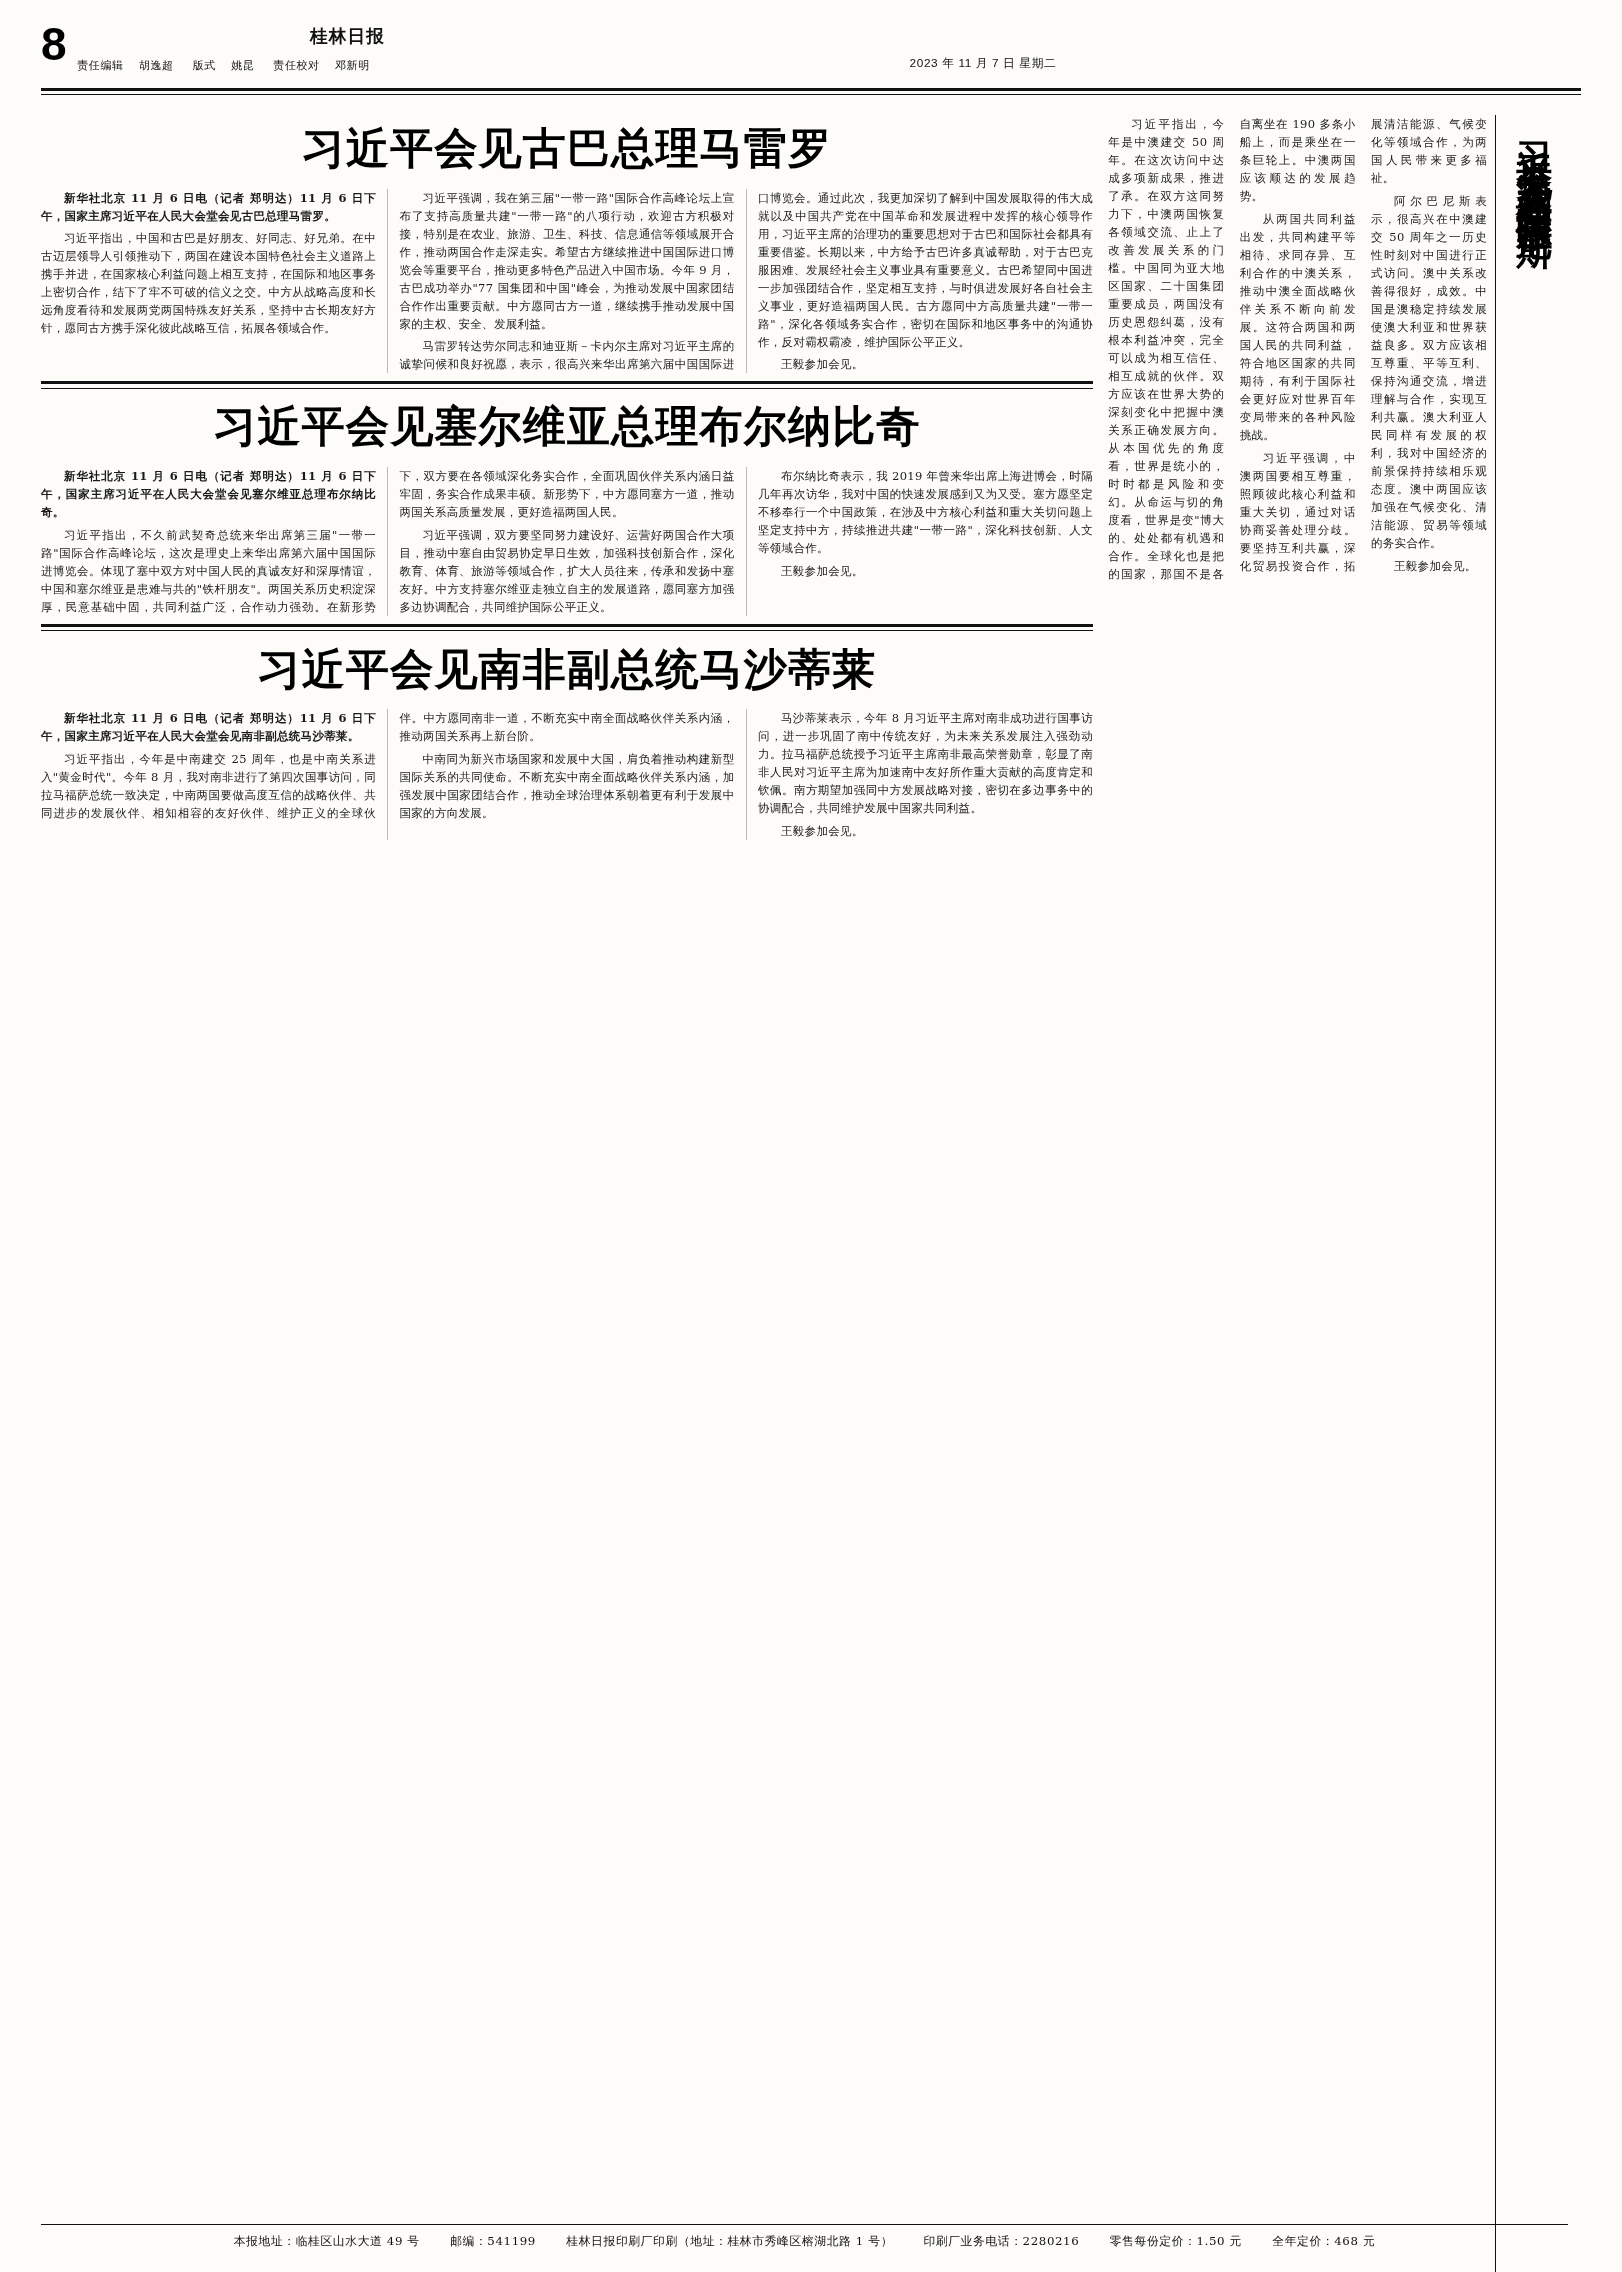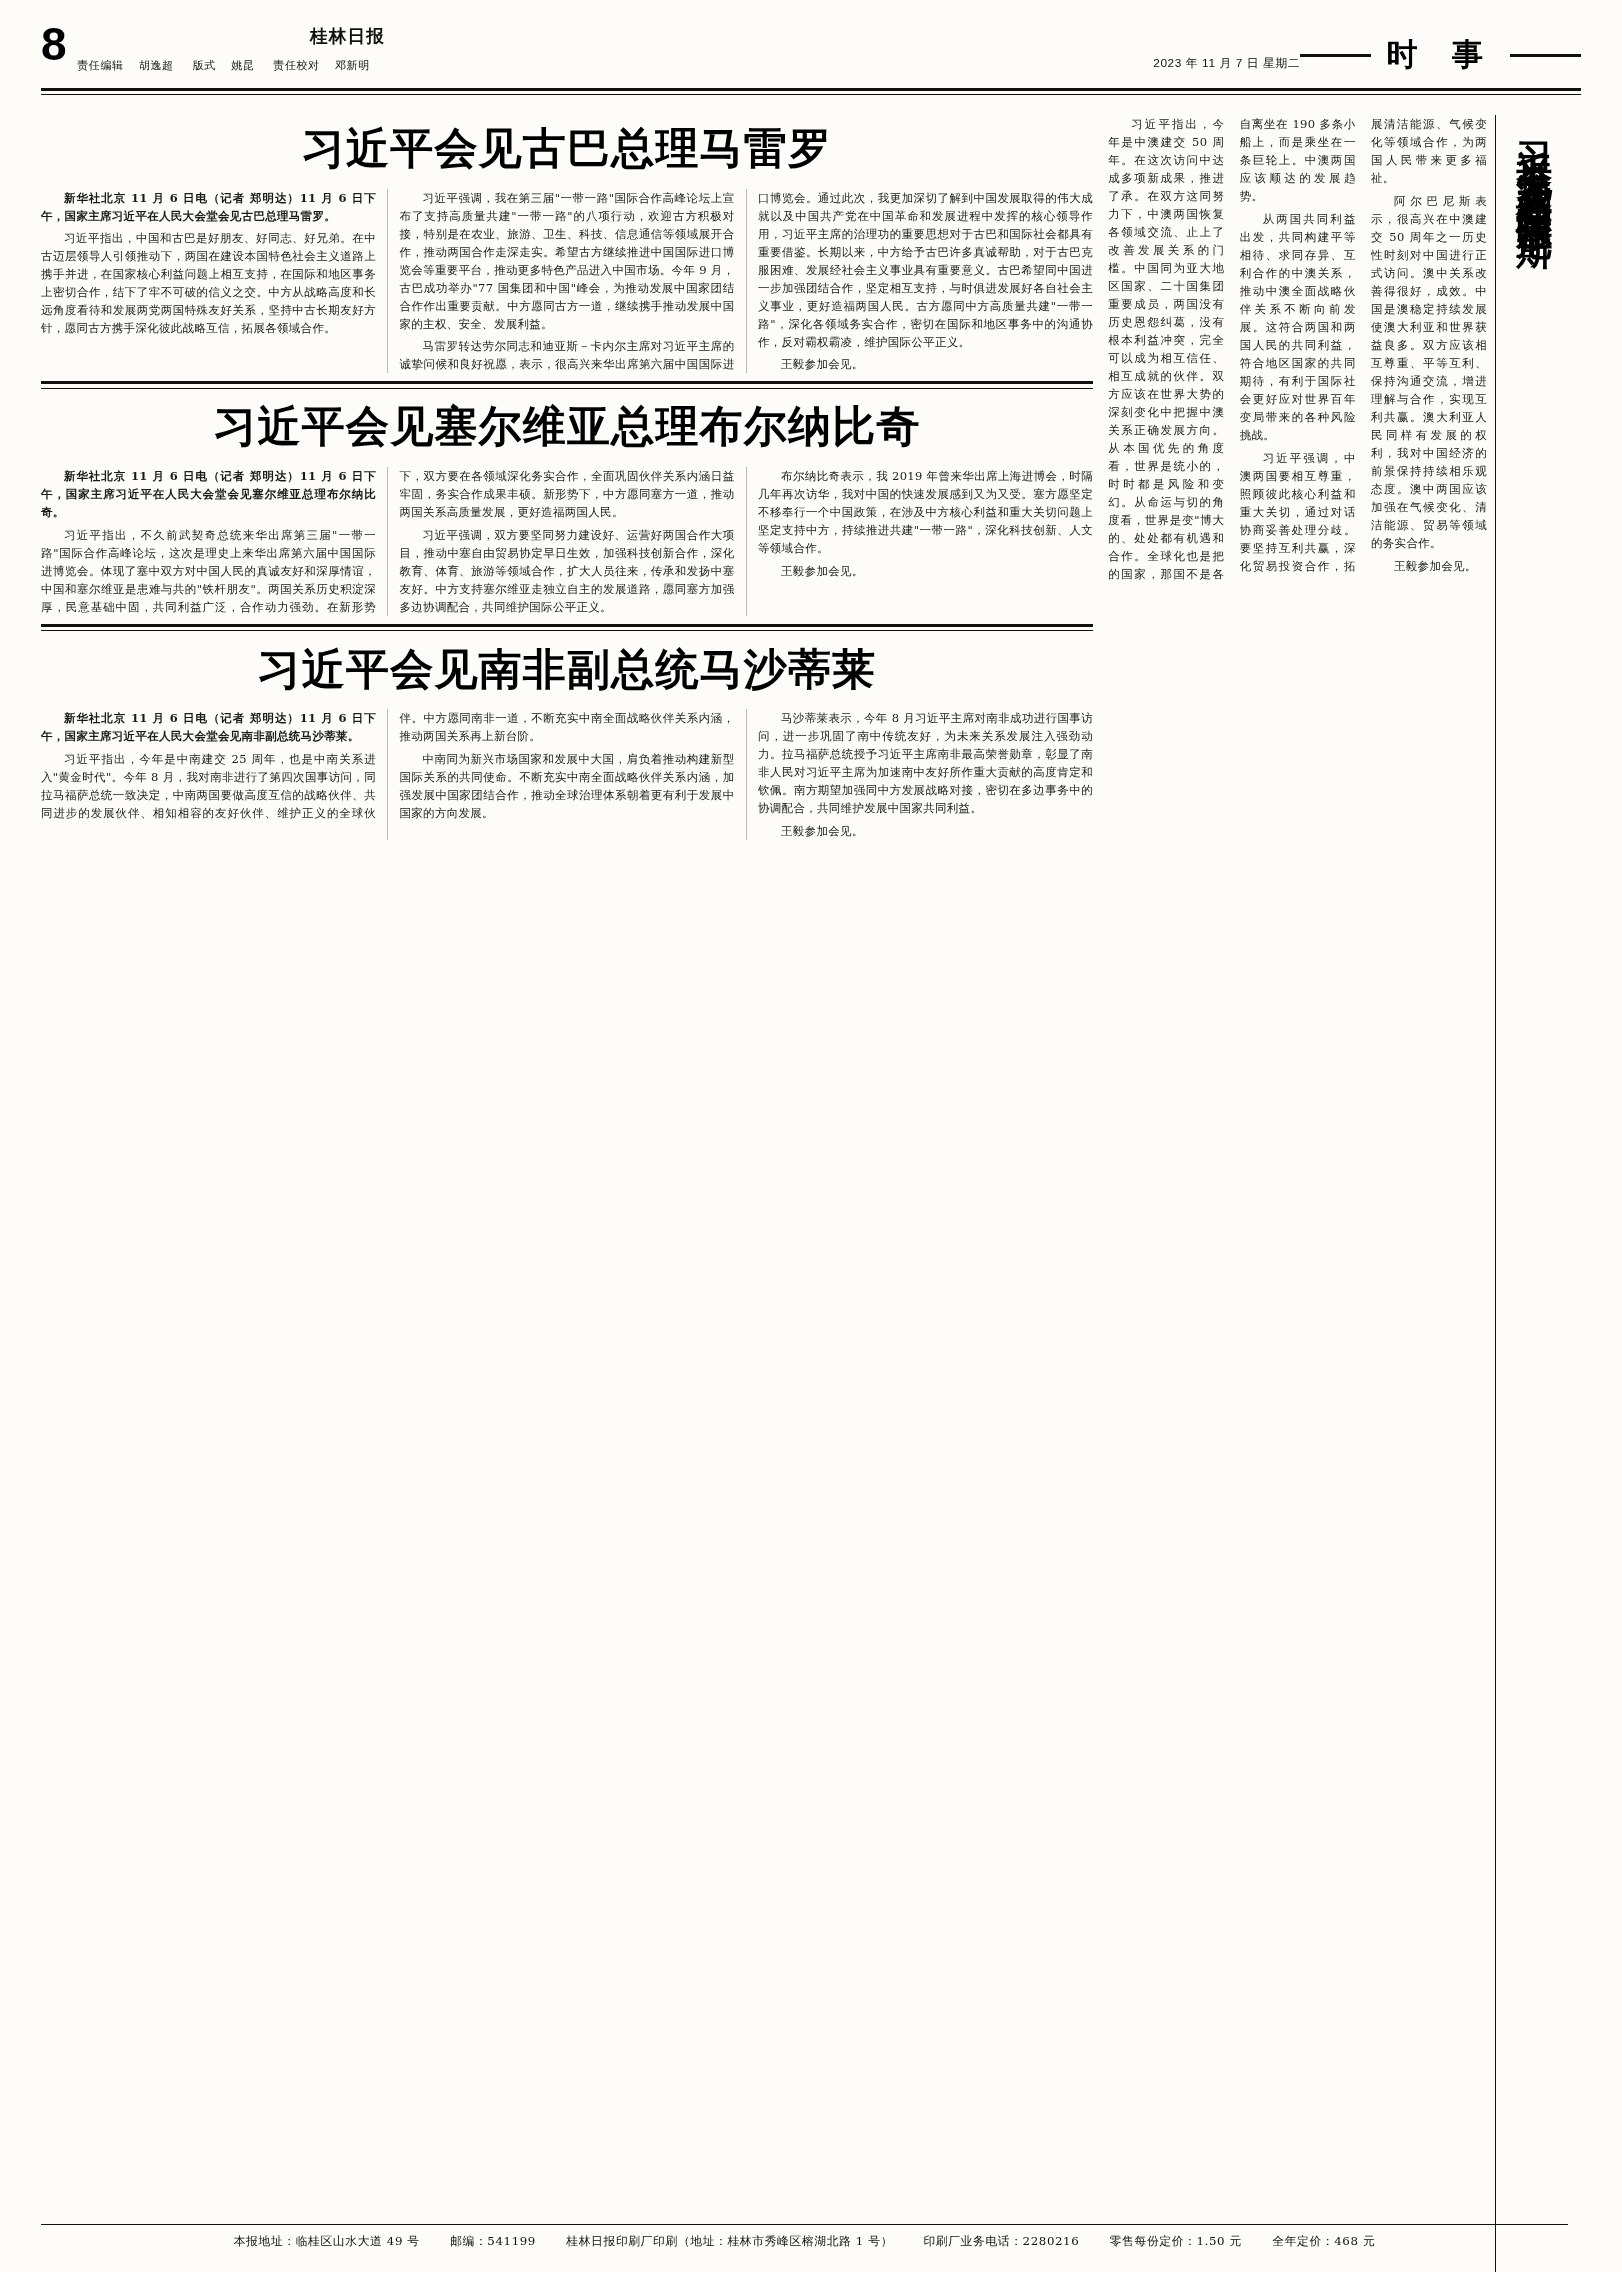--- a/index.html
+++ b/index.html
@@ -52,21 +52,21 @@
   }
   .credits {
     font-family: "Liberation Sans", sans-serif;
     font-size: 11px;
     color: #111;
     letter-spacing: 0.6px;
   }
   .credits span { margin-right: 15.3px; }
   .mast-mid {
     flex: 1;
-    text-align: right;
+    text-align: center;
     padding-top: 32px;
     font-family: "Liberation Sans", sans-serif;
     font-size: 11.8px;
     color: #111;
     letter-spacing: 0.6px;
   }
   .mast-right {
     display: flex;
     align-items: center;
     padding-top: 10.6px;
@@ -197,25 +197,20 @@
     <div class="page-num">8</div>
     <div class="mast-left">
       <div class="paper-name">桂林日报</div>
       <div class="credits">
         <span>责任编辑</span><span>胡逸超</span>
         <span>版式</span><span>姚昆</span>
         <span>责任校对</span><span>邓新明</span>
       </div>
     </div>
     <div class="mast-mid">2023 年 11 月 7 日  星期二</div>
-    <div class="mast-right">
-      <div class="mast-rule"></div>
-      <div class="section-title">时 事</div>
-      <div class="mast-rule"></div>
-    </div>
   </div>
   <div class="mast-divider"></div>
   <div class="mast-divider2"></div>
 
   <div class="upper">
 
     <div class="upper-left">
 
       <div>
         <div class="headline">习近平会见古巴总理马雷罗</div>

